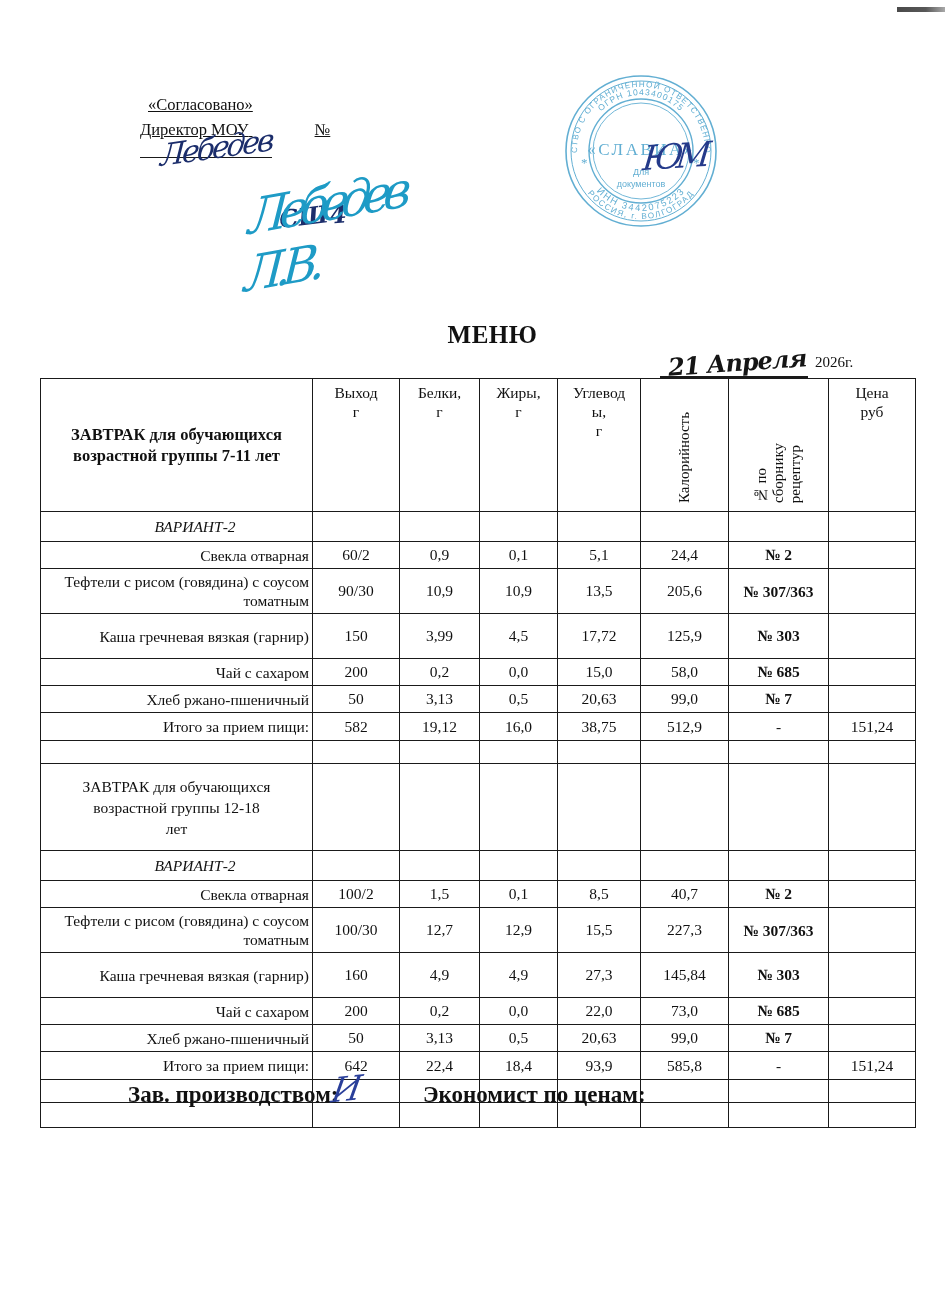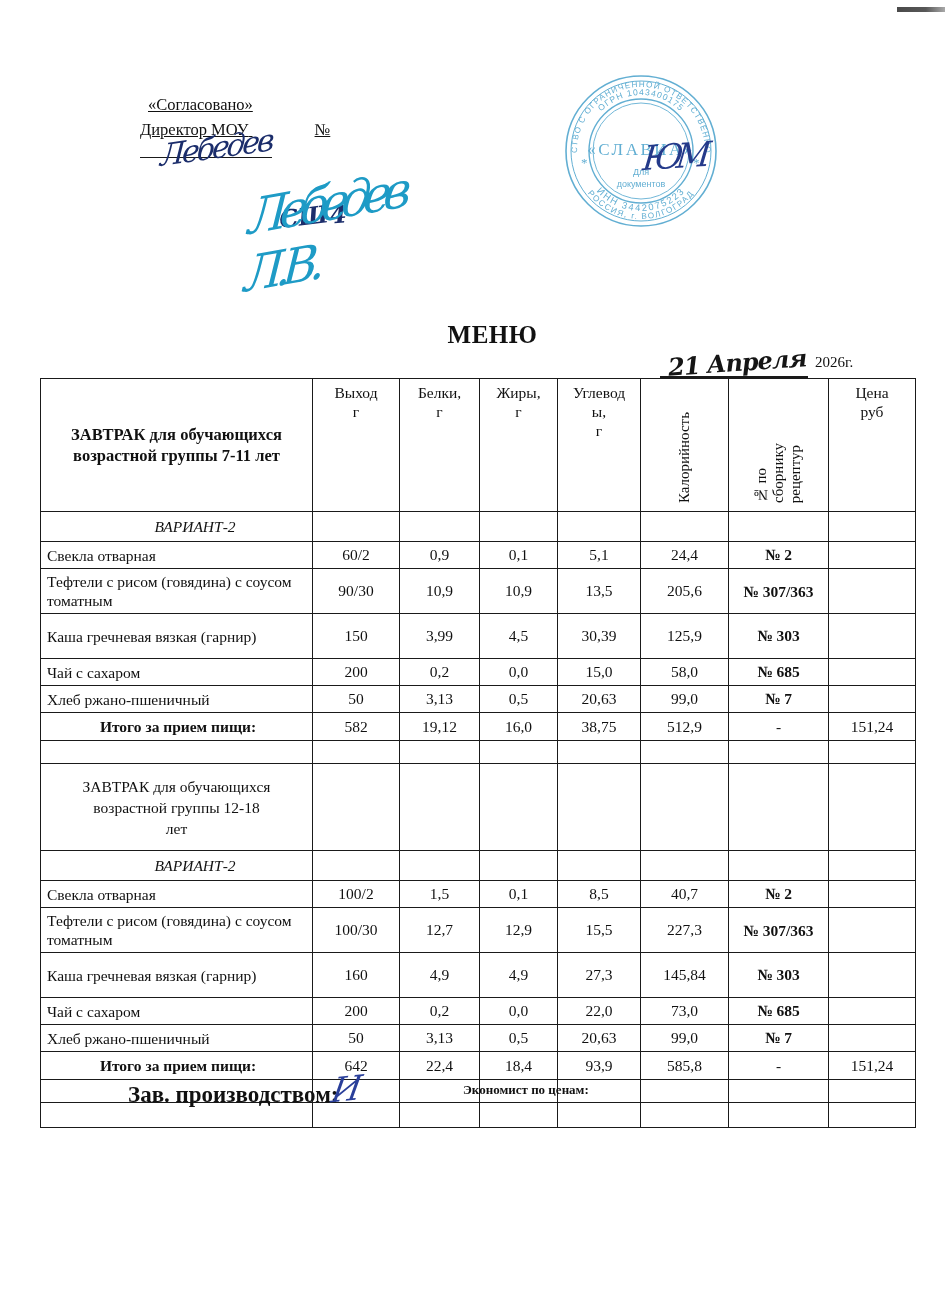--- a/index.html
+++ b/index.html
@@ -226,32 +226,32 @@
   .variant td {
     height: 27px;
     text-align: center;
     font-weight: bold;
     font-style: italic;
     font-size: 17px;
   }
   .variant .c-name { padding-left: 40px; text-align: center; }
 
   .dish td { height: 24px; text-align: center; }
-  .dish .c-name { text-align: left; padding-left: 6px; line-height: 19px; margin-left: 16px; }
+  .dish .c-name { text-align: right; padding-left: 6px; line-height: 19px; margin-left: 16px; }
   .dish.two td { height: 42px; }
   .dish .c-rec { font-weight: bold; }
   .dish .c-rec.two-line { line-height: 19px; }
 
   .total td {
     height: 25px;
     text-align: center;
     font-weight: bold;
     font-size: 16.5px;
   }
-  .total .c-name { text-align: center; padding-left: 6px; font-weight: bold; }
+  .total .c-name { text-align: right; padding-left: 6px; }
 
   .spacer td { height: 20px; }
   .spacer-lg td { height: 22px; }
 
   
   .footer {
     position: absolute;
     left: 40px;
     top: 1082px;
     width: 875px;
@@ -261,23 +261,22 @@
     position: absolute;
     left: 88px;
     top: 0;
     font-size: 23px;
     font-weight: bold;
   }
   .foot-econ {
     position: absolute;
     left: 383px;
     top: 0;
-    font-size: 13px;
-    font-weight: bold;
-    margin-left: 40px;
+    font-size: 23px;
+    font-weight: bold;
   }
   .foot-sign {
     position: absolute;
     left: 292px;
     top: -13px;
     font-size: 34px;
     color: #2a3f9a;
     font-family: "DejaVu Serif", serif;
     font-style: italic;
     transform: rotate(-6deg) skewX(-16deg);
@@ -425,21 +424,21 @@
       <td>13,5</td>
       <td>205,6</td>
       <td class="c-rec two-line">№ 307/363</td>
       <td></td>
     </tr>
     <tr class="dish two">
       <td class="c-name">Каша гречневая вязкая (гарнир)</td>
       <td>150</td>
       <td>3,99</td>
       <td>4,5</td>
-      <td>30,39</td>
+      <td>17,72</td>
       <td>125,9</td>
       <td class="c-rec">№ 303</td>
       <td></td>
     </tr>
     <tr class="dish">
       <td class="c-name">Чай с сахаром</td>
       <td>200</td>
       <td>0,2</td>
       <td>0,0</td>
       <td>15,0</td>

